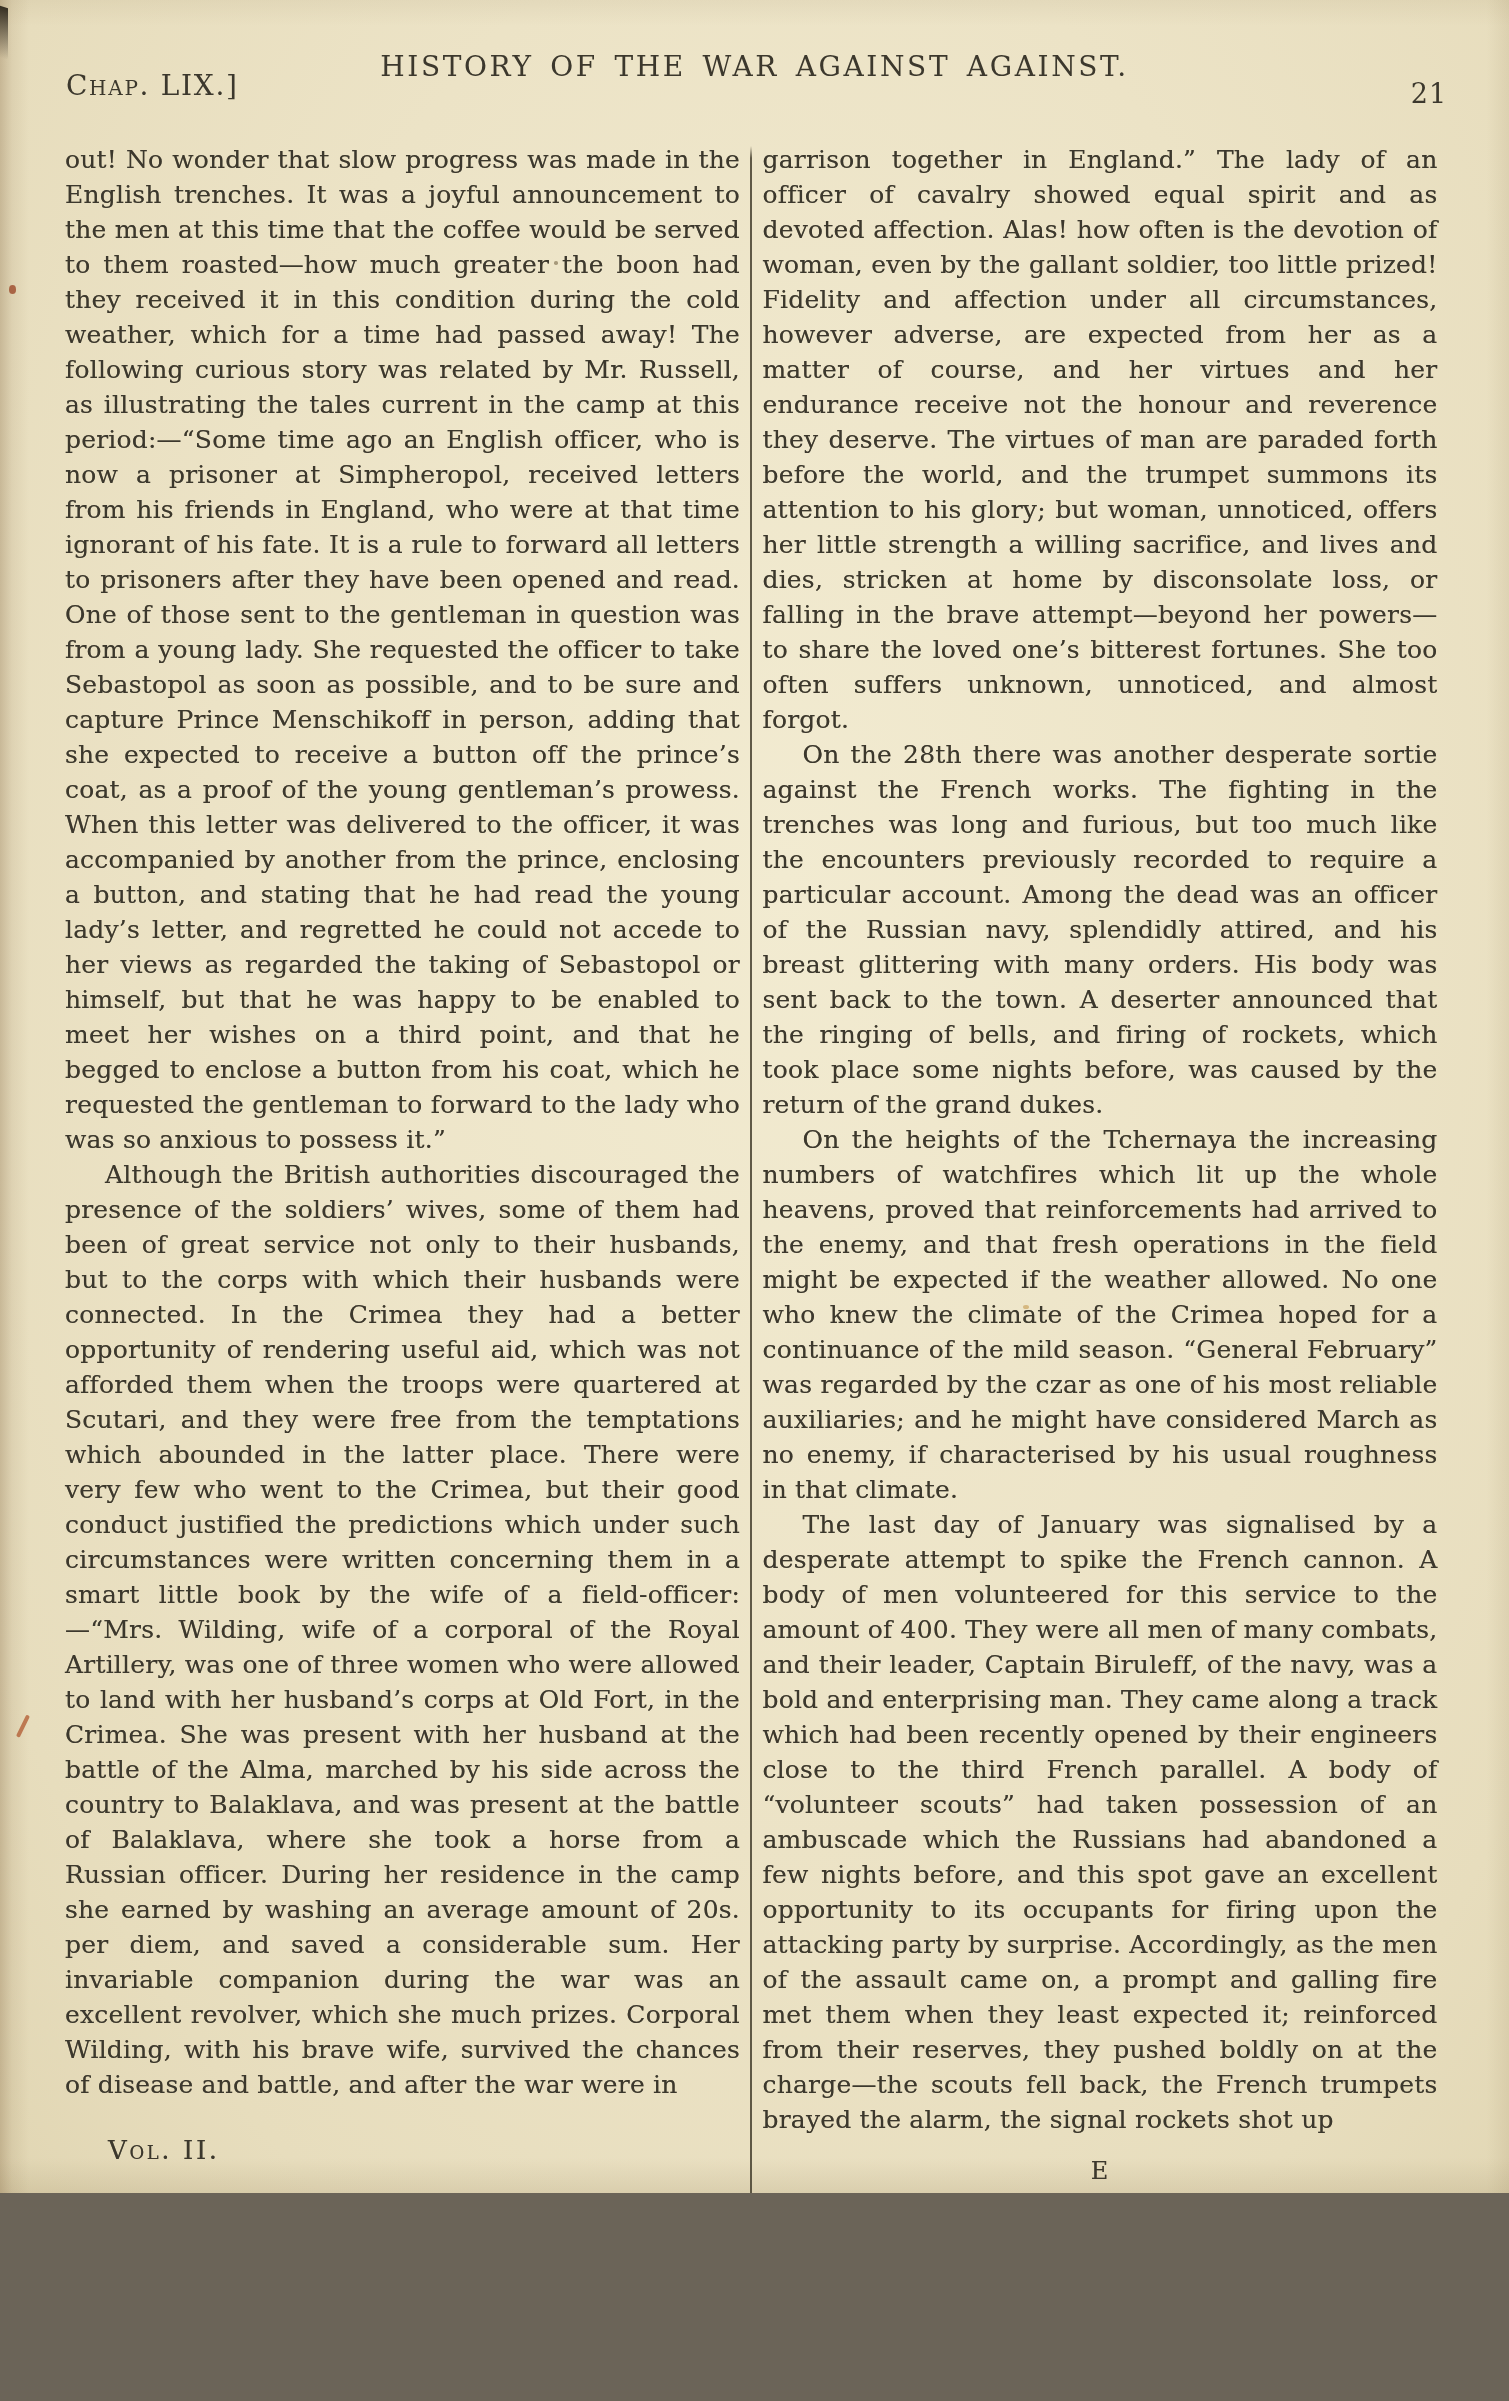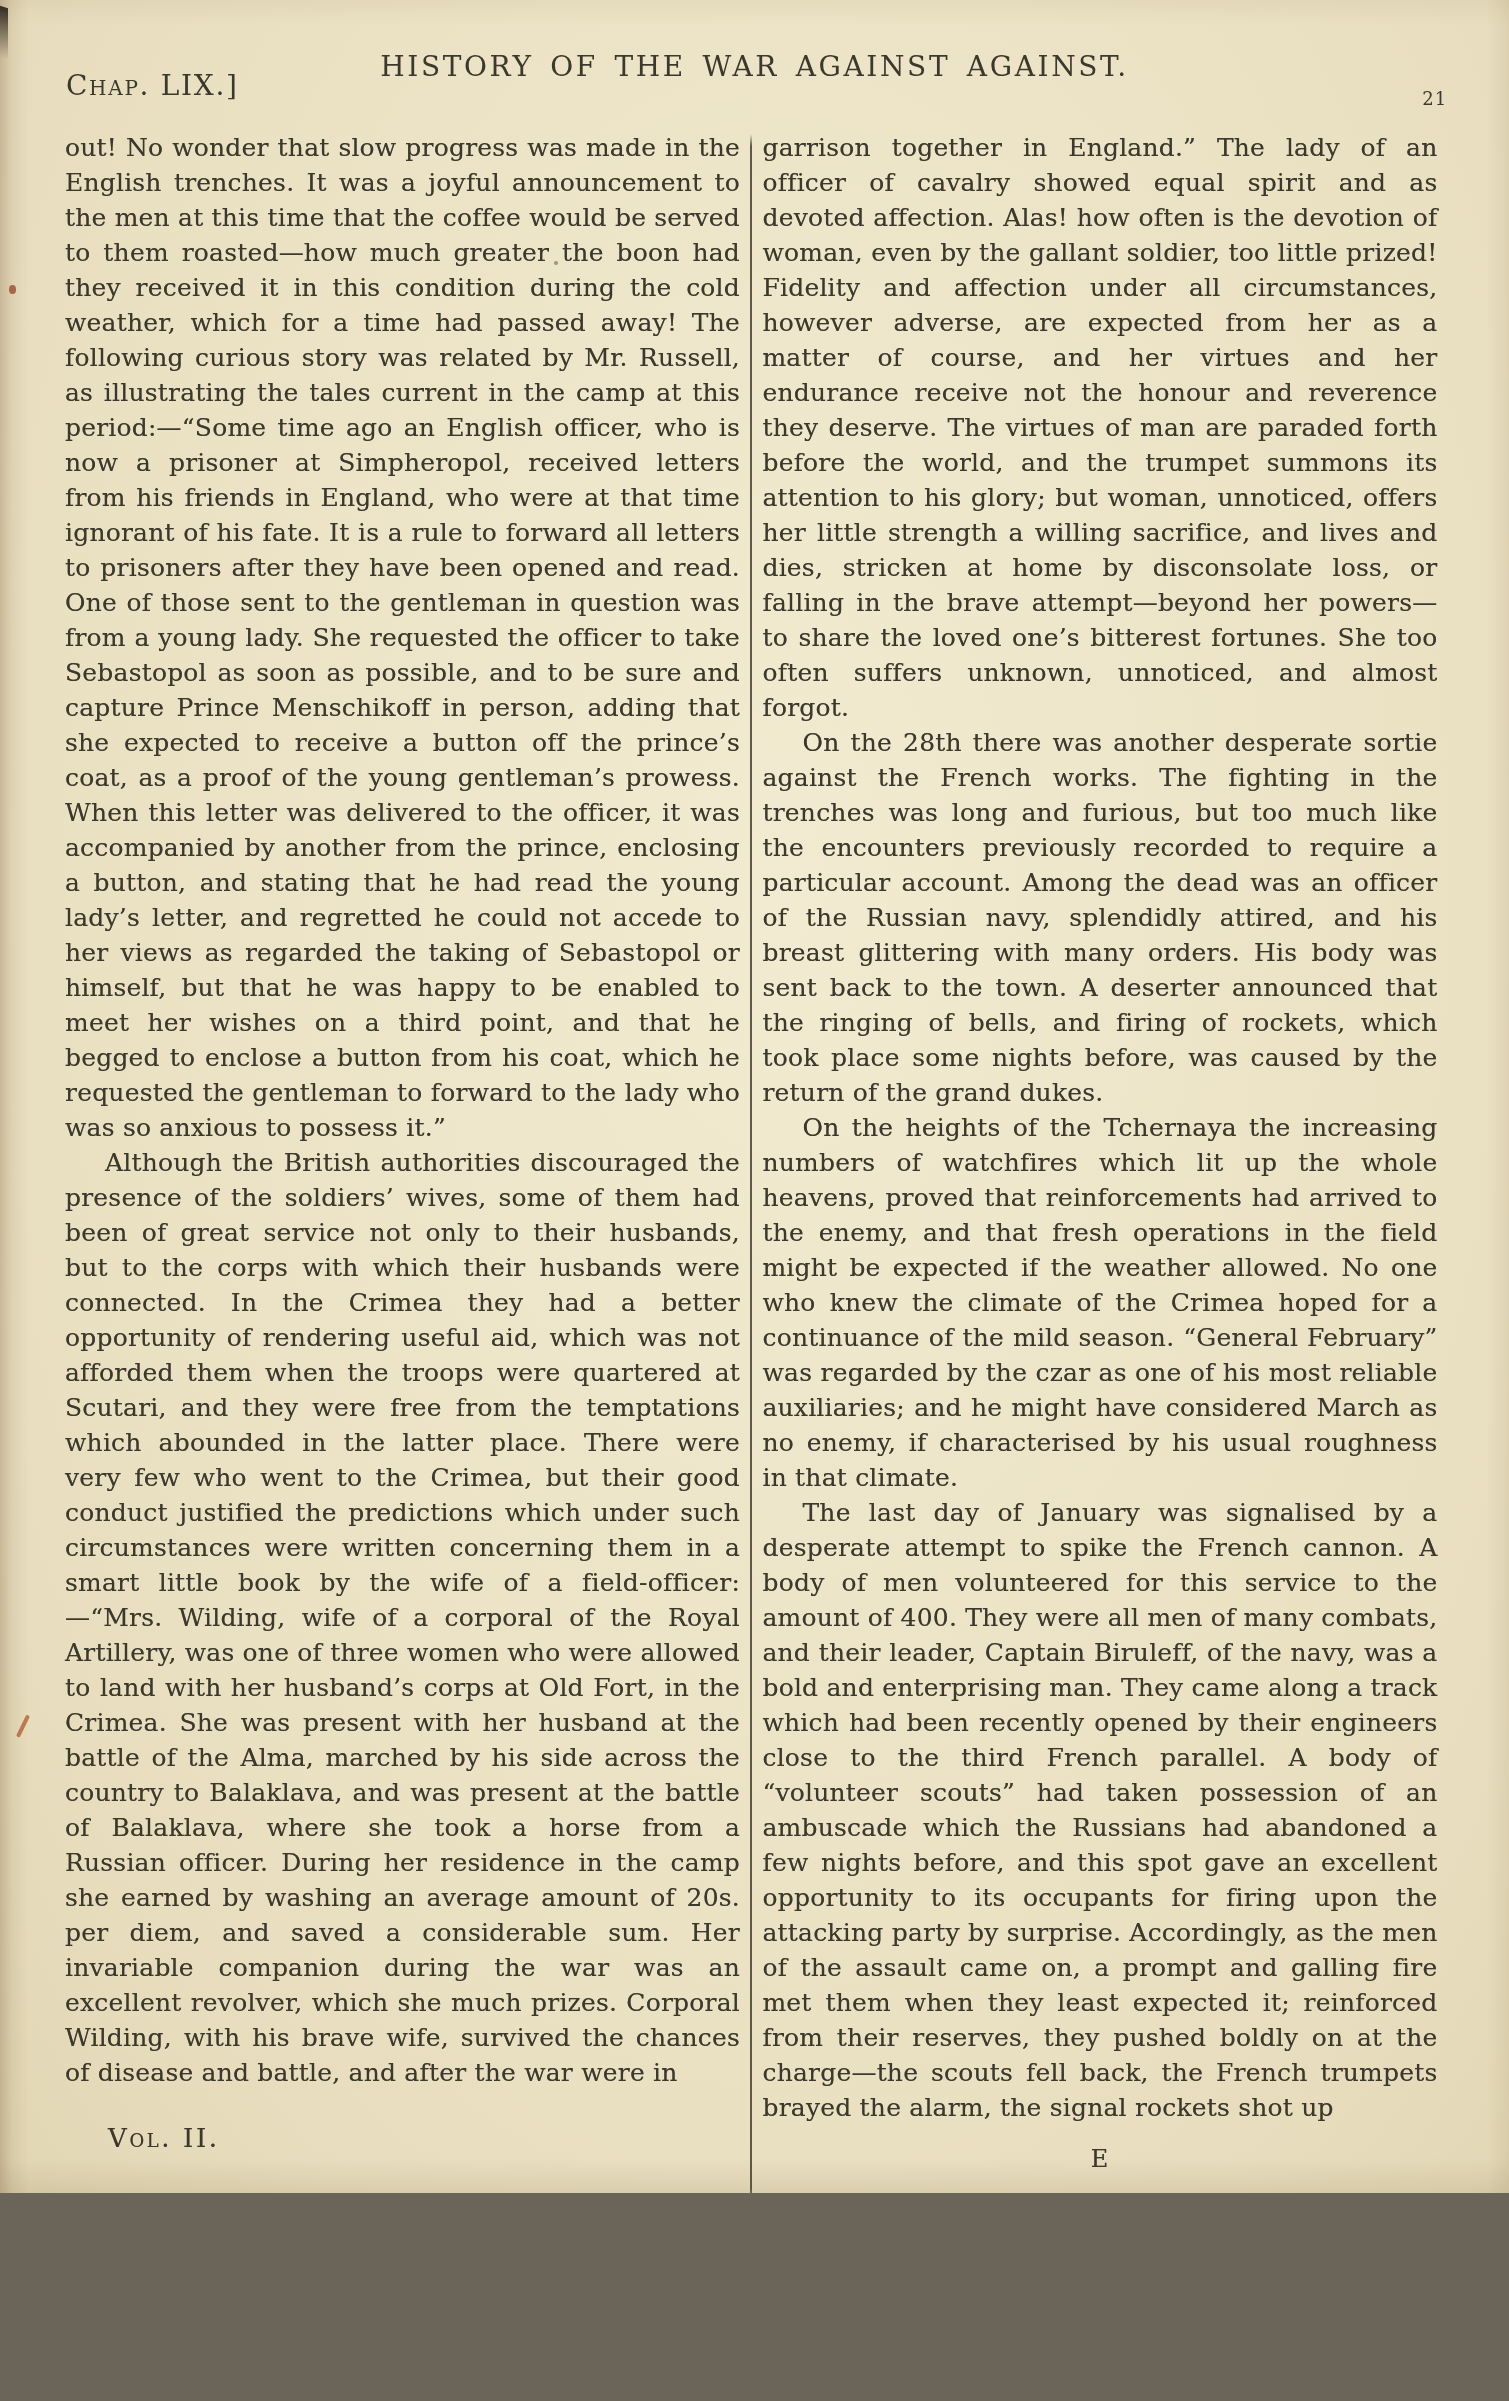--- a/index.html
+++ b/index.html
@@ -54,26 +54,26 @@
   .header .title {
     display: block;
     text-align: center;
     letter-spacing: 2.6px;
     word-spacing: 5.2px;
   }
   .header .pagenum {
     position: absolute;
     right: 62px;
     bottom: -7px;
-    font-size: 18px;
+    font-size: 27px;
   }
 
   .columns {
     display: flex;
-    margin-top: 28px;
+    margin-top: 40px;
     padding-left: 65px;
   }
   .col {
     width: 675px;
     font-size: 25px;
     line-height: 35px;
     text-align: justify;
     letter-spacing: 0.2px;
     text-shadow: 0 0 0.4px rgba(58,52,38,0.55);
     hyphens: auto;

